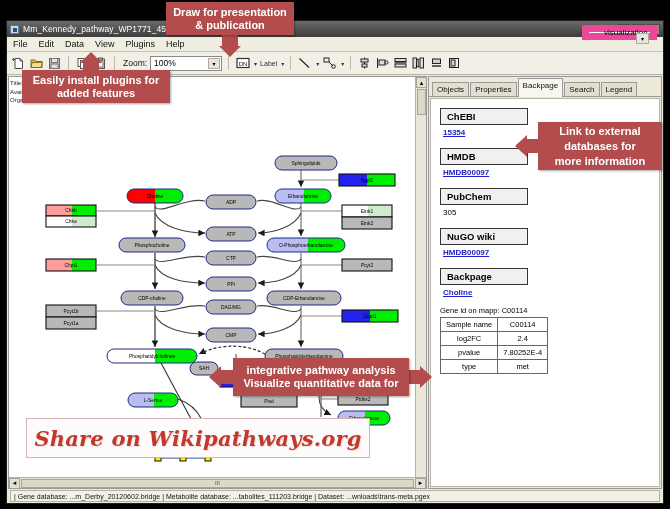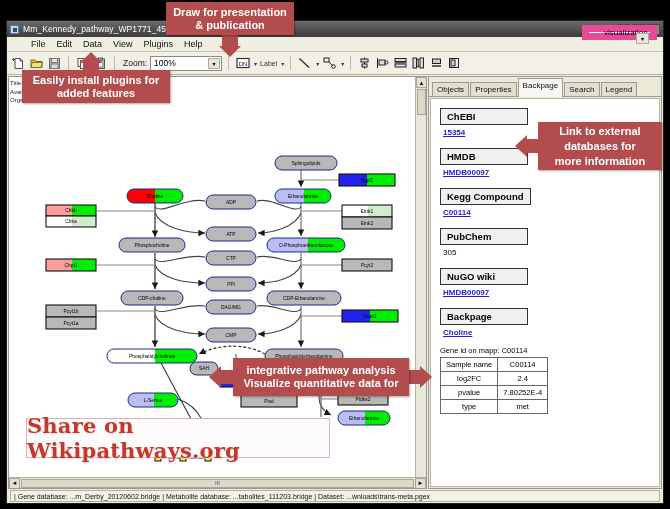--- a/index.html
+++ b/index.html
@@ -35,21 +35,21 @@
   #window-title{ white-space:nowrap; overflow:hidden; font-size:8.5px; letter-spacing:.1px;}
   #win-buttons{ margin-left:auto; display:flex; gap:2px; }
   #win-buttons span{
     width:13px;height:11px;background:#8a8a8a;border:1px solid #4a4a4a;
     font-size:7px; line-height:10px; text-align:center; color:#fff;
   }
 
   
   #menu-bar{
     flex:0 0 15px; background:#f0eee0; border-bottom:1px solid #c8c4b4;
-    display:flex; align-items:center; padding-left:23px; gap:9px;
+    display:flex; align-items:center; padding-left:5px; gap:9px;
     font-size:9px; color:#111;
   }
   #menu-bar .menu-item{ cursor:default; padding:0 1px; }
 
   
   #toolbar{
     flex:0 0 23px; background:#f2f0e6; border-bottom:1px solid #b9b5a5;
     display:flex; align-items:center; padding:0 4px; gap:3px;
     font-size:8.5px;
   }
@@ -182,24 +182,24 @@
     position:absolute;width:0;height:0;z-index:40;
     border-top:11px solid transparent;border-bottom:11px solid transparent;
     border-right:12px solid #b34c4c;
   }
   .arrow-right{
     position:absolute;width:0;height:0;z-index:40;
     border-top:11px solid transparent;border-bottom:11px solid transparent;
     border-left:12px solid #b34c4c;
   }
   #share-box{
-    position:absolute; left:26px; top:418px; width:304px; height:40px;
+    position:absolute; left:26px; top:418px; width:344px; height:40px;
     background:#fdfbfb; border:1px solid #d8b3b3; z-index:35;
     display:flex;align-items:center;justify-content:center;
-    font-family:"DejaVu Serif", serif; font-weight:bold;
+    font-family:"DejaVu Serif", serif; font-style:italic; font-weight:bold;
     font-size:21px; color:#c0392b; letter-spacing:.2px;
     text-shadow:1px 1px 0 #f3dcdc;
   }
 </style>
 </head>
 <body>
 
 <div id="app-window">
 
   <div id="title-bar">
@@ -624,24 +624,20 @@
       <div id="backpage">
         <div>
           <div class="db-head">ChEBI</div>
           <a class="db-link" href="#">15354</a>
         </div>
         <div>
           <div class="db-head">HMDB</div>
           <a class="db-link" href="#">HMDB00097</a>
         </div>
         <div>
-          <div class="db-head">Kegg Compound</div>
-          <a class="db-link" href="#">C00114</a>
-        </div>
-        <div>
           <div class="db-head">PubChem</div>
           <span class="db-plain">305</span>
         </div>
         <div>
           <div class="db-head">NuGO wiki</div>
           <a class="db-link" href="#">HMDB00097</a>
         </div>
         <div>
           <div class="db-head">Backpage</div>
           <a class="db-link" href="#">Choline</a>

